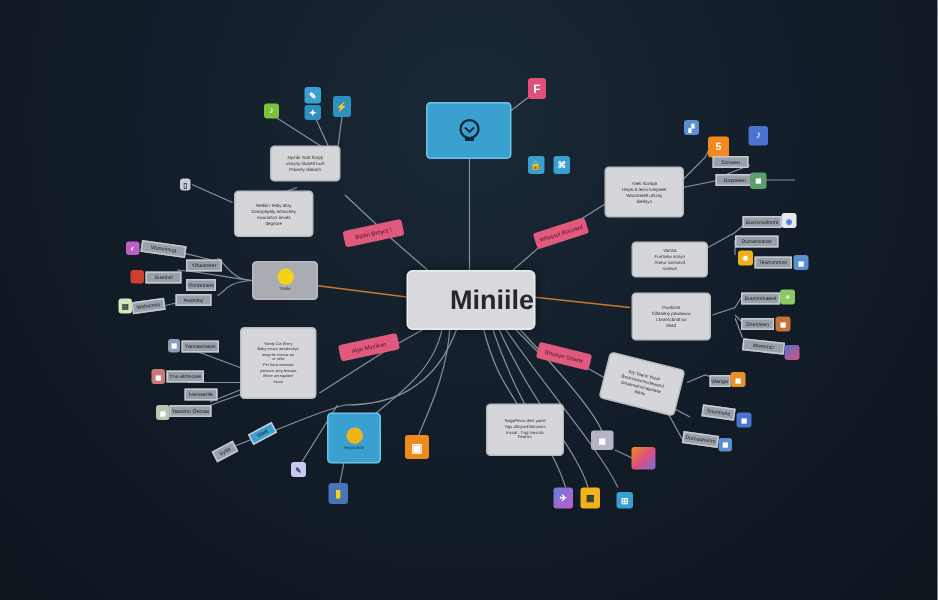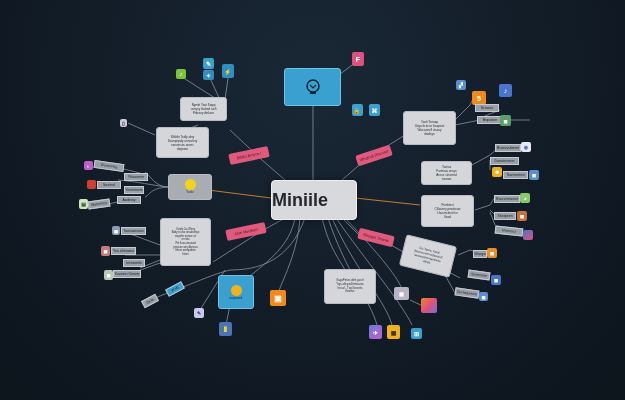--- a/index.html
+++ b/index.html
@@ -3,21 +3,21 @@
 <meta charset="utf-8">
 <style>
   html,body{margin:0;padding:0;}
   body{width:625px;height:400px;overflow:hidden;position:relative;
     background:radial-gradient(ellipse at 50% 20%, #1a2836 0%, #121c27 55%, #0c141c 100%);
     font-family:"Liberation Sans",sans-serif;}
   svg.links{position:absolute;left:0;top:0;width:625px;height:400px;}
   .node{position:absolute;box-sizing:border-box;background:#d4d6da;border:1px solid #b8bcc2;border-radius:3px;
     color:#2a2d33;font-size:4px;line-height:5px;text-align:center;display:flex;flex-direction:column;justify-content:center;align-items:center;padding:3px;}
   .central{position:absolute;left:271px;top:180px;width:84px;height:38px;background:#d8d9dd;border:1px solid #eceef0;border-radius:4px;
-    display:flex;align-items:center;justify-content:flex-start;font-size:18px;font-weight:bold;color:#24272d;box-shadow:0 0 6px rgba(0,0,0,.5);}
+    display:flex;align-items:center;justify-content:flex-end;font-size:18px;font-weight:bold;color:#24272d;box-shadow:0 0 6px rgba(0,0,0,.5);}
   .tag{position:absolute;box-sizing:border-box;background:#e05a7e;border-radius:2px;color:#5a1226;font-size:4px;line-height:11px;text-align:center;height:11px;}
   .label{position:absolute;box-sizing:border-box;background:#9aa0a8;border:1px solid #c6cad0;height:8px;font-size:3.5px;line-height:7px;color:#1d2127;text-align:center;}
   .icon{position:absolute;width:13px;height:13px;border-radius:2px;display:flex;align-items:center;justify-content:center;color:#fff;font-size:8px;font-weight:bold;}
   .bluebox{position:absolute;background:#3aa0cf;border:1px solid #6cc4ea;border-radius:3px;display:flex;flex-direction:column;align-items:center;justify-content:center;}
 </style>
 </head>
 <body>
 
 <svg class="links" viewBox="0 0 625 400">
   <g stroke="#9aa6b2" stroke-width="0.8" fill="none" opacity="0.85">

